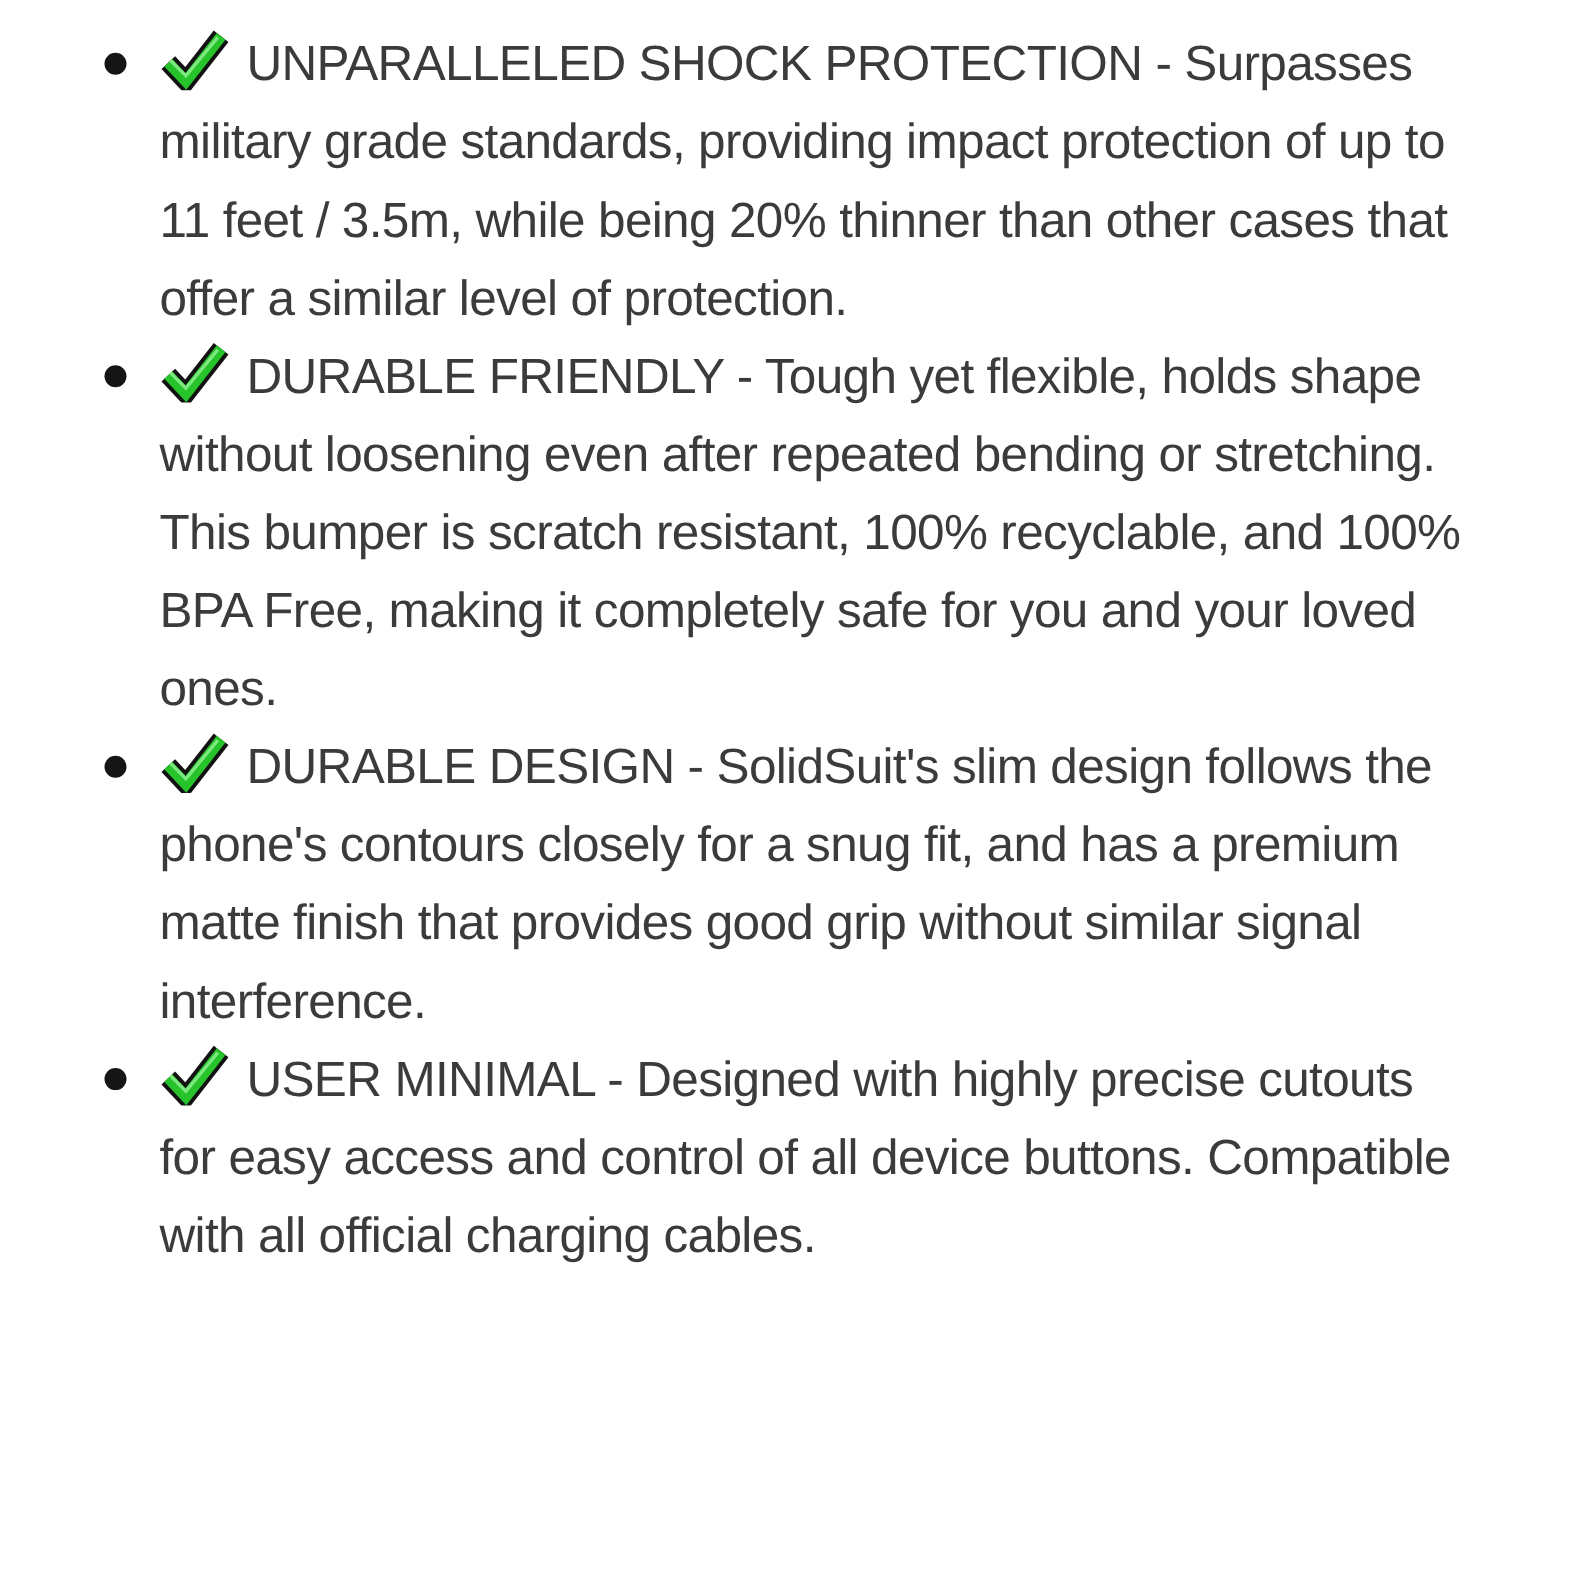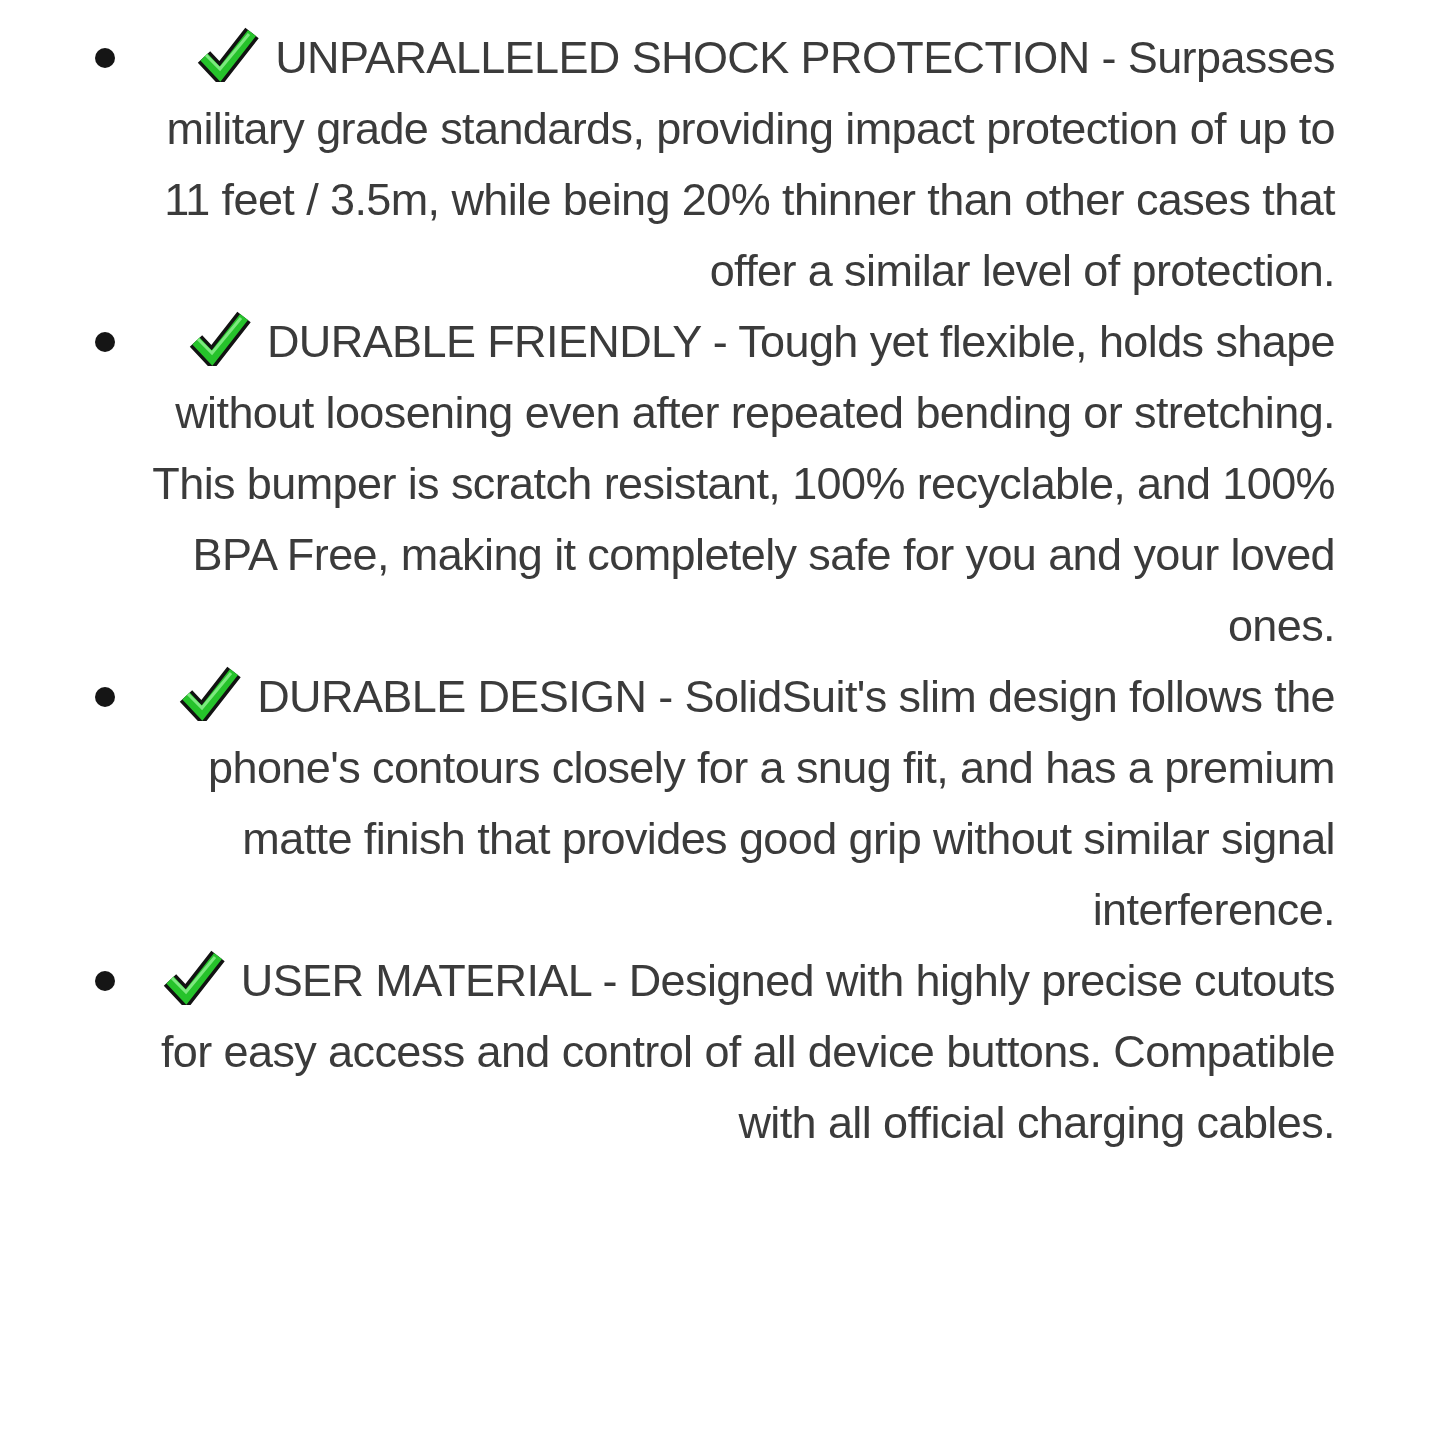--- a/index.html
+++ b/index.html
@@ -28,21 +28,20 @@
   }
   .bullet-item {
     position: relative;
     margin: 0;
     padding: 0;
     max-width: 1190px;
     font-size: 45px;
     line-height: 71px;
     letter-spacing: -0.6px;
     color: var(--text);
-    text-align: right;
   }
   .bullet-dot {
     position: absolute;
     left: -50px;
     top: 26px;
     width: 20px;
     height: 20px;
     border-radius: 50%;
     background: var(--dot);
   }
@@ -89,17 +88,17 @@
           <polyline points="10,29 24,43 53,8" fill="none" class="check-stroke-light" stroke-width="3" stroke-linecap="butt" stroke-linejoin="miter"></polyline>
         </svg></span><span class="bullet-title">DURABLE DESIGN -</span>
     <span class="bullet-text">SolidSuit's slim design follows the phone's contours closely for a snug fit, and has a premium matte finish that provides good grip without similar signal interference.</span>
   </li>
 
   <li class="bullet-item">
     <span class="bullet-dot"></span><span class="check-icon"><svg viewBox="0 0 63 56" xmlns="http://www.w3.org/2000/svg">
           <polyline points="8,31 24,48 56,7" fill="none" class="check-stroke-outline" stroke-width="17" stroke-linecap="butt" stroke-linejoin="miter"></polyline>
           <polyline points="8,31 24,48 56,7" fill="none" class="check-stroke-green" stroke-width="10" stroke-linecap="butt" stroke-linejoin="miter"></polyline>
           <polyline points="10,29 24,43 53,8" fill="none" class="check-stroke-light" stroke-width="3" stroke-linecap="butt" stroke-linejoin="miter"></polyline>
-        </svg></span><span class="bullet-title">USER MATERIAL -</span>
+        </svg></span><span class="bullet-title">USER MINIMAL -</span>
     <span class="bullet-text">Designed with highly precise cutouts for easy access and control of all device buttons. Compatible with all official charging cables.</span>
   </li>
 
 </ul>
 
 </body></html>

